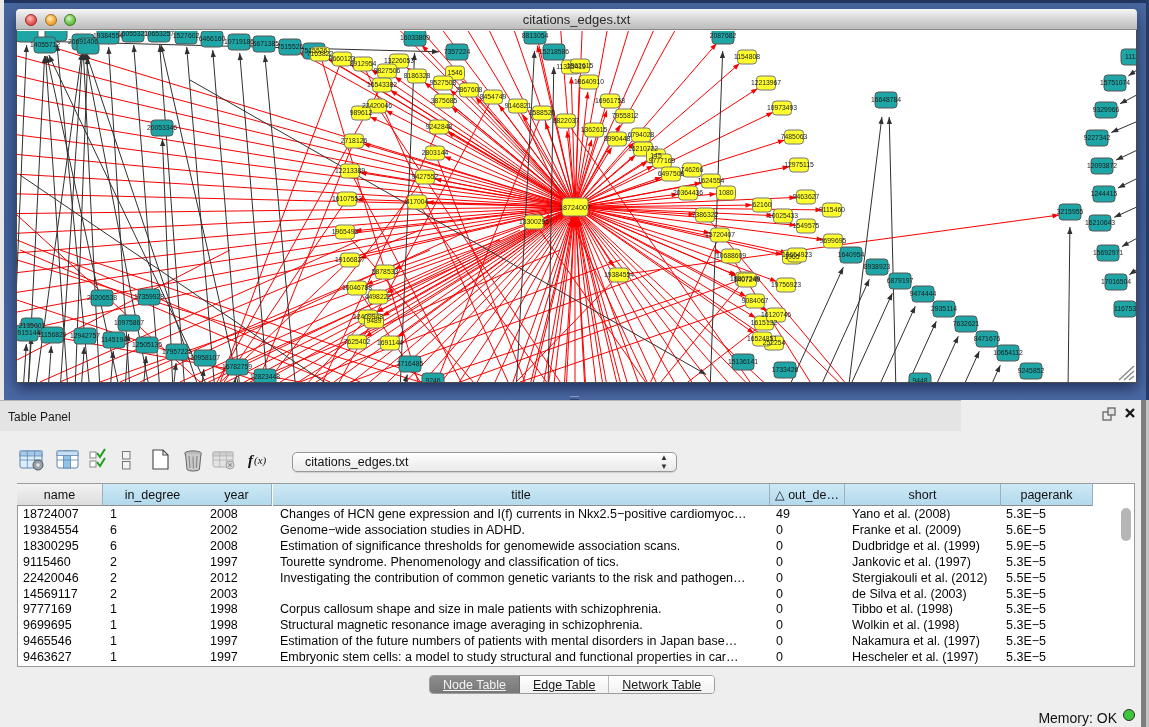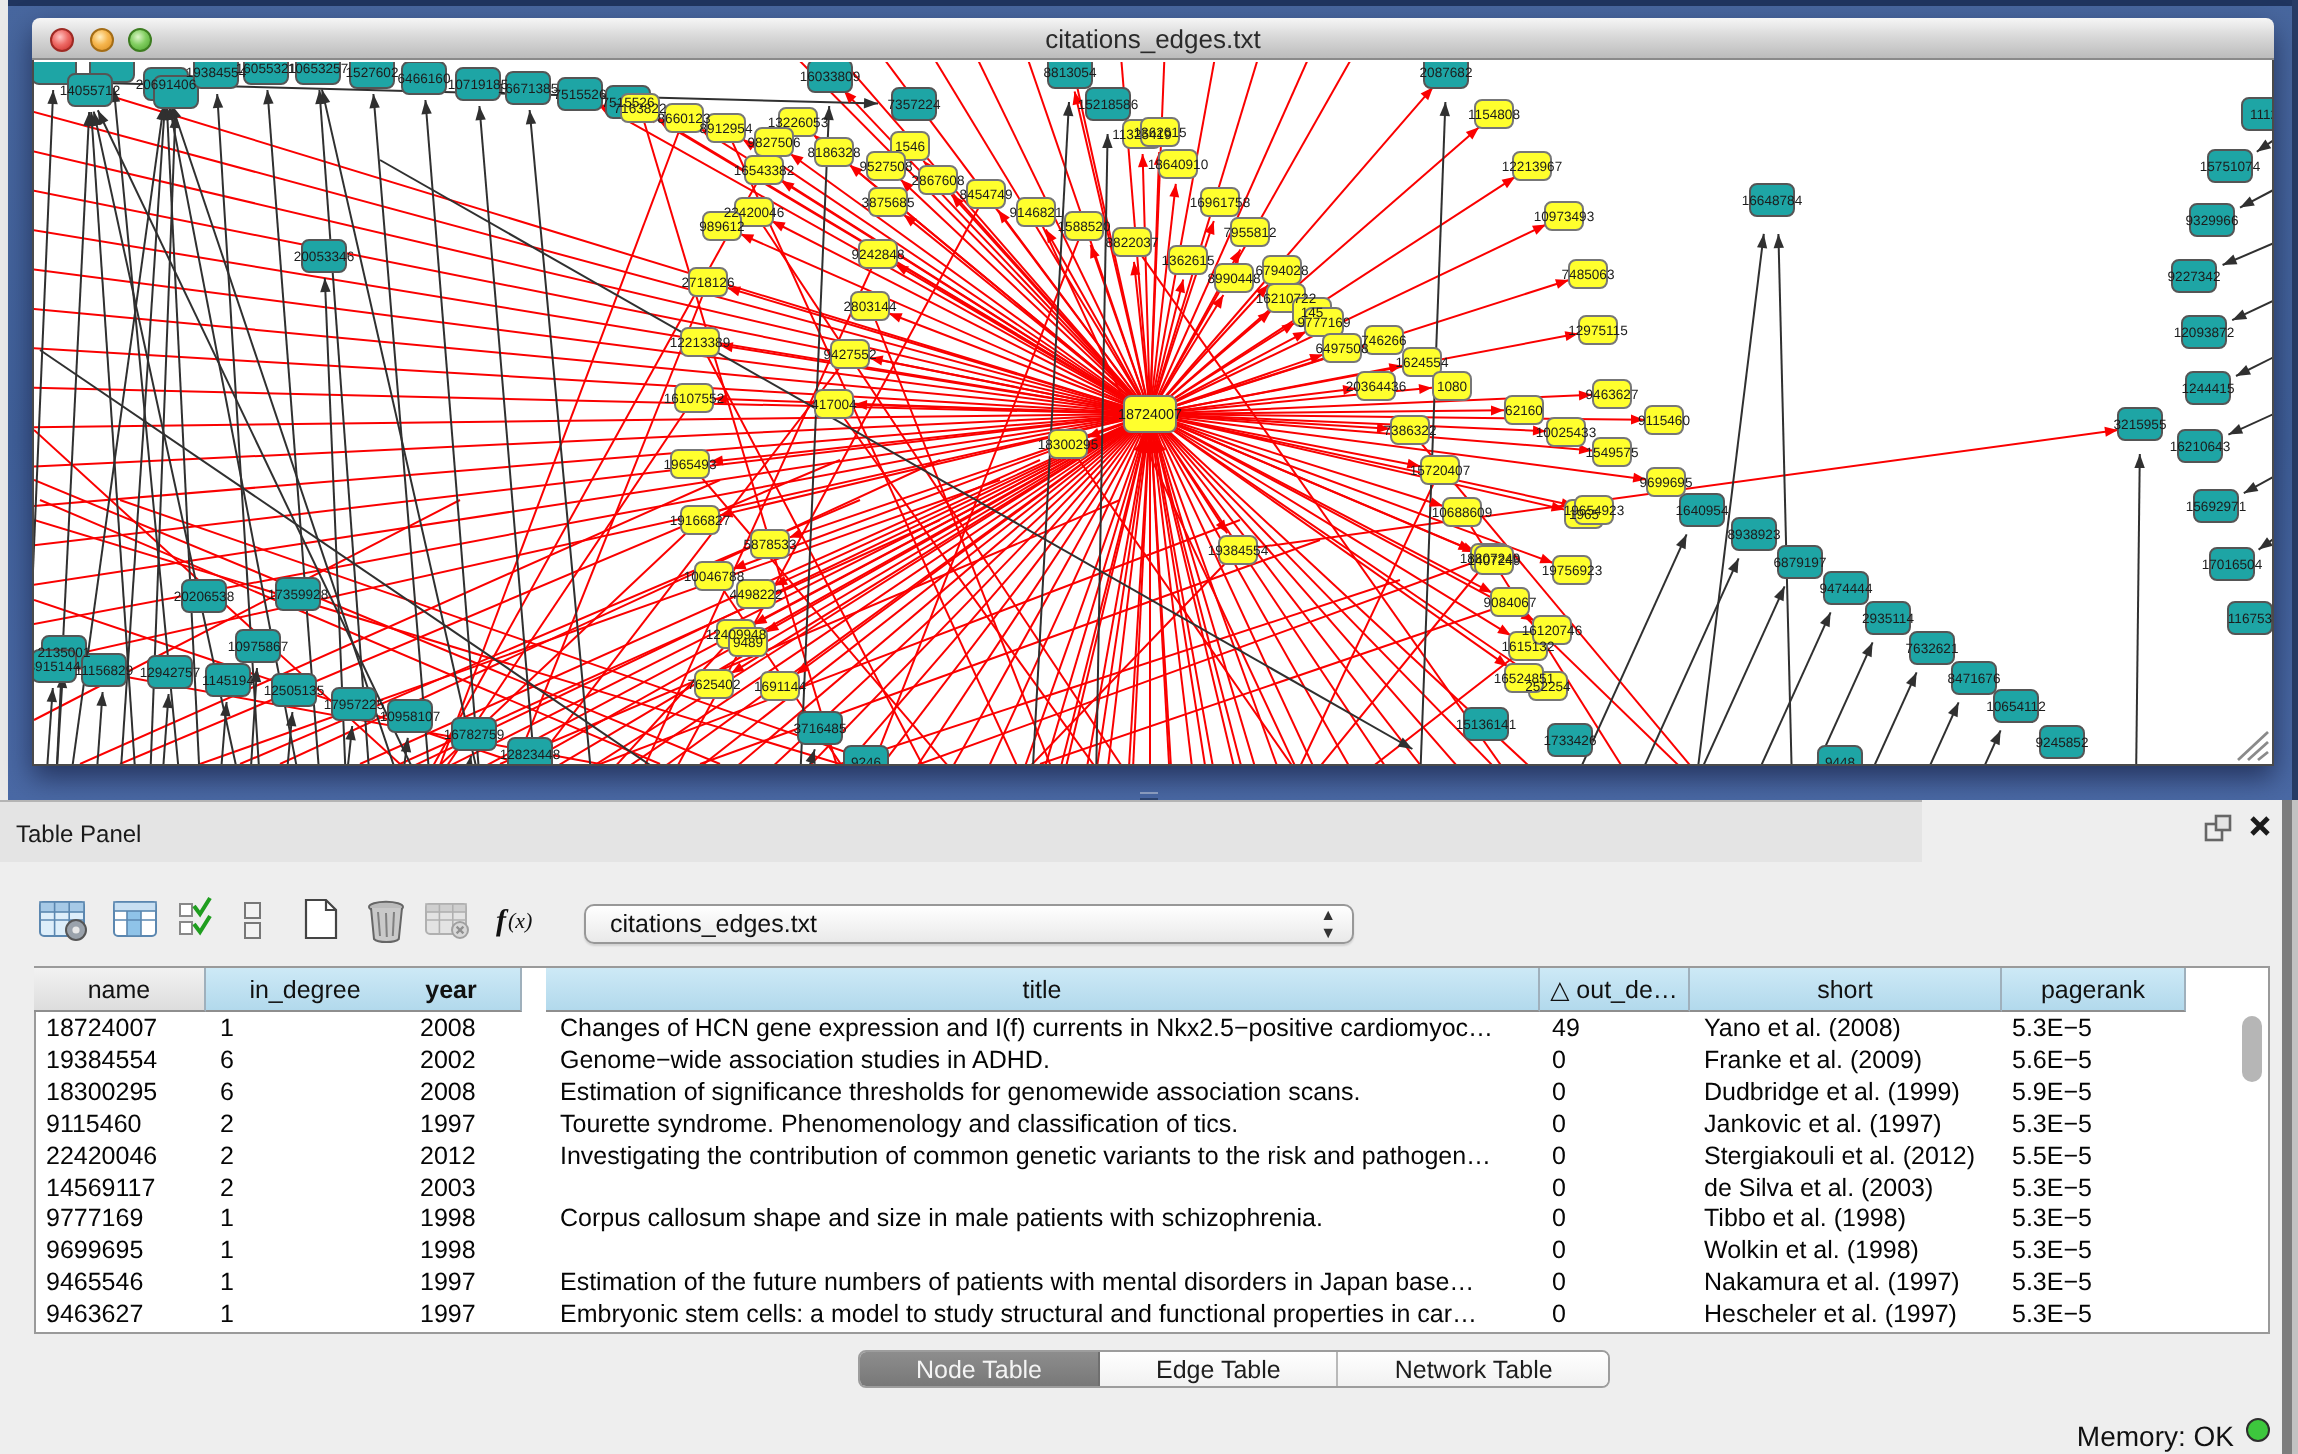--- a/index.html
+++ b/index.html
@@ -22,22 +22,22 @@
 #tp_title .txt { position:absolute; left:8px; top:9px; font-size:12px; color:#1a1a1a; }
 #tbl { position:absolute; left:17px; top:483px; width:1118px; height:184px; background:#fff;
   border:1px solid #9a9a9a; }
 .hcell { position:absolute; top:484px; height:22px; font-size:12.5px; color:#111;
   text-align:center; line-height:22px; border-right:1px solid #9fb0bc;
   background:linear-gradient(#cde9f6,#b2d9ec); border-bottom:1px solid #8e8e8e; }
 .trow { position:absolute; left:0; width:1135px; height:16px; font-size:12.5px; color:#060606; }
 .trow span { position:absolute; top:0px; white-space:nowrap; }
 #tabs { position:absolute; left:429px; top:675px; height:19px; border:1px solid #9d9d9d;
   border-radius:4px; overflow:hidden; background:#fff; display:flex; }
-#tabs div { height:100%; line-height:18px; font-size:12.5px; padding:0 28px; color:#1d1d1d;
-  background:linear-gradient(#ffffff,#f1f1f1); border-right:1px solid #b9b9b9; }
+#tabs div { height:100%; line-height:18px; font-size:12.5px; padding:0 13px; color:#1d1d1d;
+  background:linear-gradient(#ffffff,#f1f1f1); border-right:1px solid #b9b9b9;text-decoration:underline; }
 #tabs div.sel { background:linear-gradient(#8d8d8d,#787878); color:#f4f4f4; border-right:1px solid #6f6f6f; }
 #memops { position:absolute; right:32px; top:710px; font-size:14px; color:#111; }
 #memdot { position:absolute; right:14px; top:709px; width:12px; height:12px; border-radius:50%;
   background:#3dc73d; border:1.5px solid #2e2e2e; }
 #combo { position:absolute; left:292px; top:452px; width:385px; height:20px;
   border:1px solid #989898; border-radius:5px; background:linear-gradient(#ffffff,#e9e9e9);
   font-size:12.5px; color:#111; line-height:19px; padding-left:12px;
   box-shadow:0 1px 1px rgba(0,0,0,.12); }
 #combo .arr { position:absolute; right:8px; top:0px; font-size:8px; color:#333; line-height:9px; }
 #grip { position:absolute; left:570px; top:396px; width:9px; height:4px;
@@ -800,21 +800,21 @@
 
 <text x="231" y="20" font-family="Liberation Serif" font-style="italic" font-weight="bold" font-size="15" fill="#111">f</text>
 <text x="237" y="19" font-family="Liberation Serif" font-style="italic" font-size="11" fill="#111">(x)</text>
 </svg>
       </div>
   </div>
   <div id="combo">citations_edges.txt<span class="arr">▲<br>▼</span></div>
   <div id="tbl"></div>
   <div class="hcell" style="left:17px; width:86px; background:linear-gradient(#f2f2f2,#dddddd);">name</div>
   <div class="hcell" style="left:103px; width:100px;">in_degree</div>
-  <div class="hcell" style="left:191px; width:70px;font-weight:bold;">year</div>
+  <div class="hcell" style="left:202px; width:70px;">year</div>
   <div class="hcell" style="left:273px; width:497px;">title</div>
   <div class="hcell" style="left:770px; width:75px;">△ out_de…</div>
   <div class="hcell" style="left:845px; width:156px;">short</div>
   <div class="hcell" style="left:1001px; width:92px;">pagerank</div>
 <div class="trow" style="top:507px">
       <span style="left:23px">18724007</span>
       <span style="left:110px">1</span>
       <span style="left:210px">2008</span>
       <span style="left:280px">Changes of HCN gene expression and I(f) currents in Nkx2.5−positive cardiomyoc…</span>
       <span style="left:776px">49</span>
@@ -871,20 +871,21 @@
       <span style="left:210px">1998</span>
       <span style="left:280px">Corpus callosum shape and size in male patients with schizophrenia.</span>
       <span style="left:776px">0</span>
       <span style="left:852px">Tibbo et al. (1998)</span>
       <span style="left:1006px">5.3E−5</span>
     </div>
 <div class="trow" style="top:618.2999999999998px">
       <span style="left:23px">9699695</span>
       <span style="left:110px">1</span>
       <span style="left:210px">1998</span>
+      <span style="left:280px">Structural magnetic resonance image averaging in schizophrenia.</span>
       <span style="left:776px">0</span>
       <span style="left:852px">Wolkin et al. (1998)</span>
       <span style="left:1006px">5.3E−5</span>
     </div>
 <div class="trow" style="top:634.1999999999998px">
       <span style="left:23px">9465546</span>
       <span style="left:110px">1</span>
       <span style="left:210px">1997</span>
       <span style="left:280px">Estimation of the future numbers of patients with mental disorders in Japan base…</span>
       <span style="left:776px">0</span>

